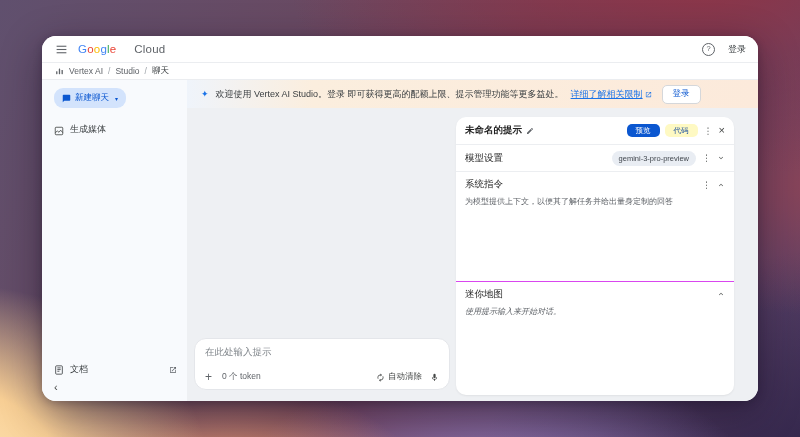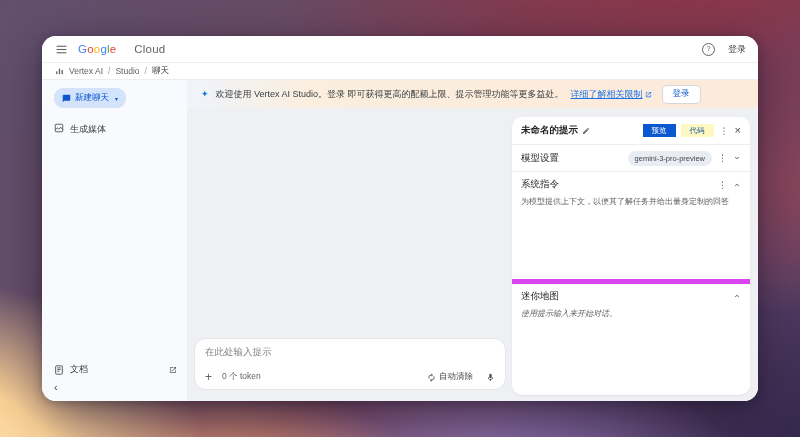--- a/index.html
+++ b/index.html
@@ -35,21 +35,21 @@
   .bc-current{color:#3c4043}
   .vertex-ic{width:9px;height:9px;color:#5f6368}
 
   
   .appbody{flex:1;display:flex;min-height:0}
   .sidebar{width:123px;background:#f8fafd;display:flex;flex-direction:column;padding:8px 10px 8px 12px;flex:none}
   .newchat-pill{display:inline-flex;align-items:center;gap:4px;background:#d3e3fc;color:#0b57d0;
     border-radius:9px;padding:4px 8px;width:fit-content;font-size:8.5px;font-weight:500;cursor:pointer}
   .newchat-pill .ic{color:#0b57d0}
   .caret{font-size:6px;margin-left:2px}
-  .side-item{display:flex;align-items:flex-start;gap:6px;margin-top:15px;font-size:9px;color:#3c4043;cursor:pointer}
+  .side-item{display:flex;align-items:flex-end;gap:6px;margin-top:15px;font-size:9px;color:#3c4043;cursor:pointer}
   .side-item .ic{color:#444746}
   .side-spacer{flex:1}
   .docs-row{display:flex;align-items:center;gap:6px;font-size:9px;color:#3c4043;cursor:pointer}
   .docs-row .ext{margin-left:auto;color:#5f6368}
   .collapse-btn{margin-top:5px;font-size:11px;color:#444746;cursor:pointer;width:10px}
 
   .main{flex:1;display:flex;flex-direction:column;background:#eef0f3;min-width:0}
 
   
   .banner{height:28px;flex:none;display:flex;align-items:center;gap:7px;padding:0 14px;font-size:9px;color:#3c4043;
@@ -64,45 +64,45 @@
   .chat-col{flex:1;display:flex;flex-direction:column;justify-content:flex-end;padding:13px 6px 11px 7px;min-width:0}
 
   
   .prompt-box{height:52px;background:#fff;border:1px solid #e4e6ea;border-radius:12px;
     padding:7px 10px 6px;display:flex;flex-direction:column;justify-content:space-between;box-sizing:border-box}
   .prompt-input{border:none;outline:none;background:transparent;font-size:9.5px;font-family:inherit;color:#202124;padding:0;width:100%}
   .prompt-input::placeholder{color:#80868b}
   .prompt-bottom{display:flex;align-items:center;gap:6px;font-size:8.5px;color:#5f6368}
   .plus-btn{font-size:12px;line-height:1;color:#5f6368;cursor:pointer}
   .token-count{margin-left:4px}
-  .prompt-actions{margin-left:auto;display:flex;align-items:center;gap:5px}
+  .prompt-actions{margin-left:auto;display:flex;align-items:center;}
   .autoclear{display:flex;align-items:center;gap:3px;color:#444746;cursor:pointer}
   .mic-btn{margin-left:8px;color:#444746;cursor:pointer;display:flex}
 
   
-  .panel{width:238px;flex:none;background:#fff;border-radius:10px;margin:9px 0 6px 0;
+  .panel{width:278px;flex:none;background:#fff;border-radius:10px;margin:9px 16px 6px 0;
     display:flex;flex-direction:column;box-shadow:0 1px 2px rgba(60,64,67,.08);overflow:hidden}
   .panel-header{height:27px;flex:none;display:flex;align-items:center;padding:0 9px;gap:4px;border-bottom:1px solid #eceef1}
   .panel-title{font-size:9.5px;font-weight:600;color:#1f1f1f;white-space:nowrap}
   .edit-ic{color:#5f6368;cursor:pointer;display:flex}
   .hdr-actions{margin-left:auto;display:flex;align-items:center;gap:5px}
-  .pill{border:none;border-radius:0;font-size:7.5px;padding:3px 9px;cursor:pointer;font-family:inherit;line-height:1}
+  .pill{border:none;border-radius:5px;font-size:7.5px;padding:3px 9px;cursor:pointer;font-family:inherit;line-height:1}
   .pill-preview{background:#0b57d0;color:#fff}
   .pill-code{background:#fef9c3;color:#134a9e}
   .more-dots{font-size:9px;color:#444746;cursor:pointer;padding:0 1px}
   .close-x{font-size:11px;color:#444746;cursor:pointer;line-height:1}
 
   .panel-row{height:26px;flex:none;display:flex;align-items:center;padding:0 9px;gap:5px;border-bottom:1px solid #eceef1}
   .row-label{font-size:9.5px;font-weight:500;color:#1f1f1f}
   .row-right{margin-left:auto;display:flex;align-items:center;gap:5px}
   .model-chip{background:#e9edf3;border-radius:9px;padding:3px 7px;font-size:7.5px;color:#40464d;cursor:pointer;white-space:nowrap}
   .chev{color:#444746;cursor:pointer;display:flex}
 
   .panel-section{padding:6px 9px;display:flex;flex-direction:column;min-height:0}
-  .sec-system{flex:1;border-bottom:5px solid #d946ef}
+  .sec-system{flex:1;border-bottom:1px solid #d946ef}
   .sec-minimap{flex:1.05}
   .sec-head{display:flex;align-items:center;gap:5px}
   .sec-hint{margin-top:5px;font-size:8px;color:#5f6368;line-height:1.5}
   .italic{font-style:italic}
 
   .ic{display:inline-block;vertical-align:middle;flex:none}
   .ic svg{display:block}
 </style>
 </head>
 <body>

